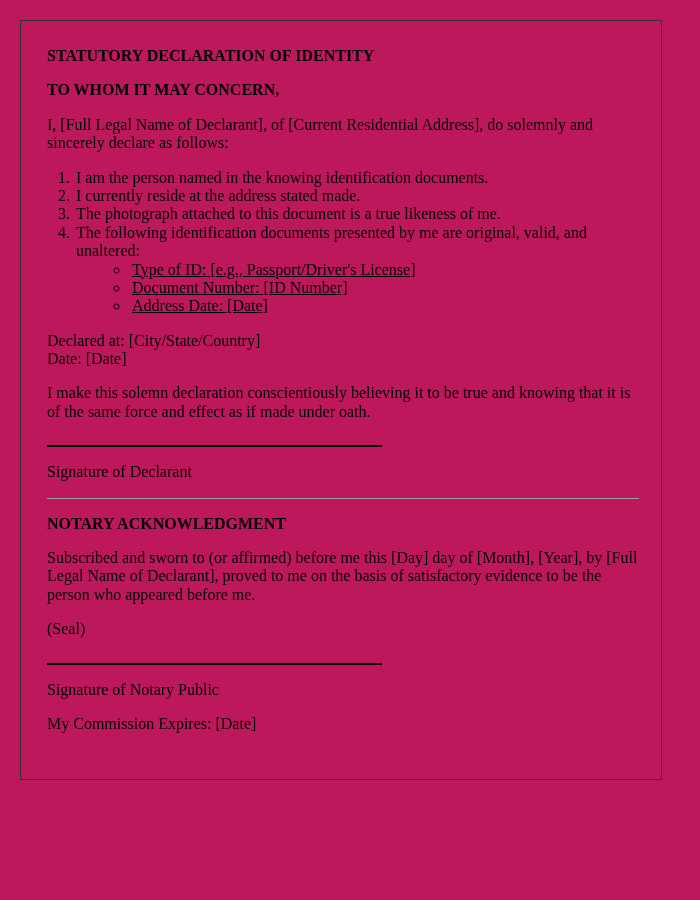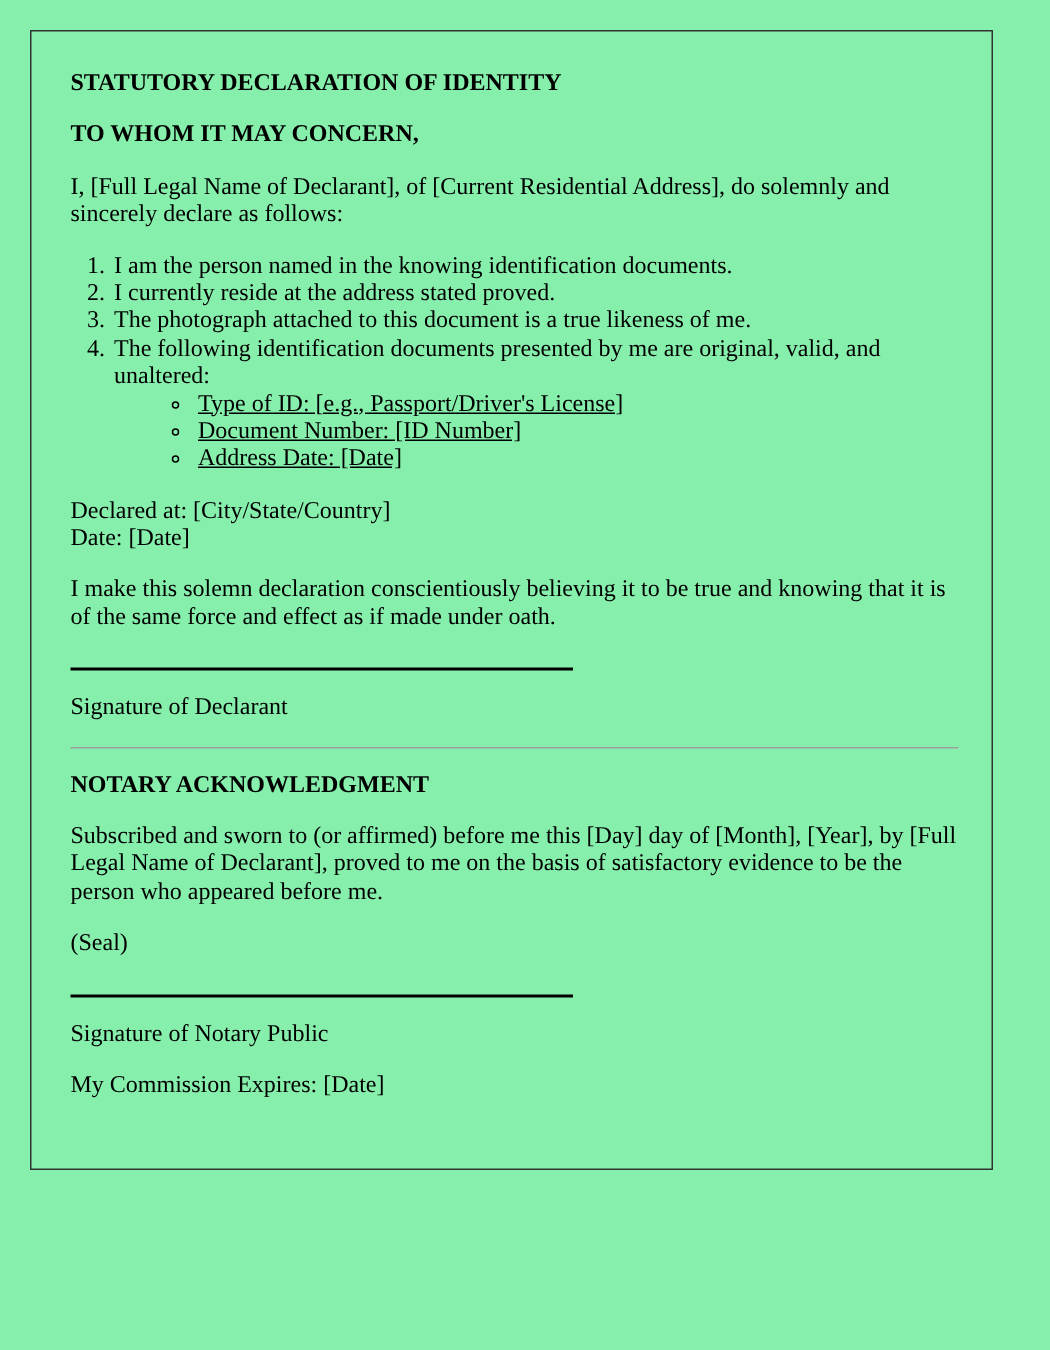--- a/index.html
+++ b/index.html
@@ -4,21 +4,21 @@
 <style>
   html, body {
     margin: 0;
     padding: 0;
     background: #ffffff;
   }
   .page {
     position: relative;
     width: 700px;
     height: 900px;
-    background: #86efac;
+    background: #be185d;
     font-family: "Liberation Serif", "DejaVu Serif", serif;
     color: #000000;
   }
   .doc {
     position: absolute;
     left: 20px;
     top: 20px;
     width: 642px;
     height: 760px;
     box-sizing: border-box;
@@ -62,21 +62,21 @@
   <div class="doc">
 
     <p class="b">STATUTORY DECLARATION OF IDENTITY</p>
 
     <p class="b">TO WHOM IT MAY CONCERN,</p>
 
     <p>I, [Full Legal Name of Declarant], of [Current Residential Address], do solemnly and sincerely declare as follows:</p>
 
     <ol class="decl-list">
       <li>I am the person named in the knowing identification documents.</li>
-      <li>I currently reside at the address stated proved.</li>
+      <li>I currently reside at the address stated made.</li>
       <li>The photograph attached to this document is a true likeness of me.</li>
       <li>
         <span>The following identification documents presented by me are original, valid, and unaltered:</span>
         <ul class="id-list">
           <li>Type of ID: [e.g., Passport/Driver's License]</li>
           <li>Document Number: [ID Number]</li>
           <li>Address Date: [Date]</li>
         </ul>
       </li>
     </ol>

